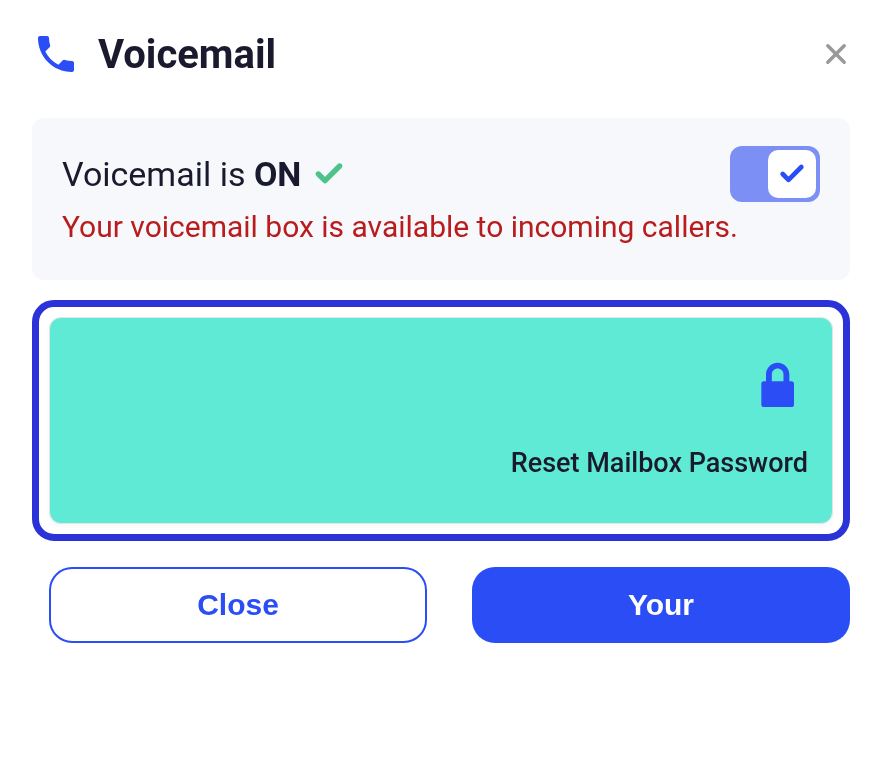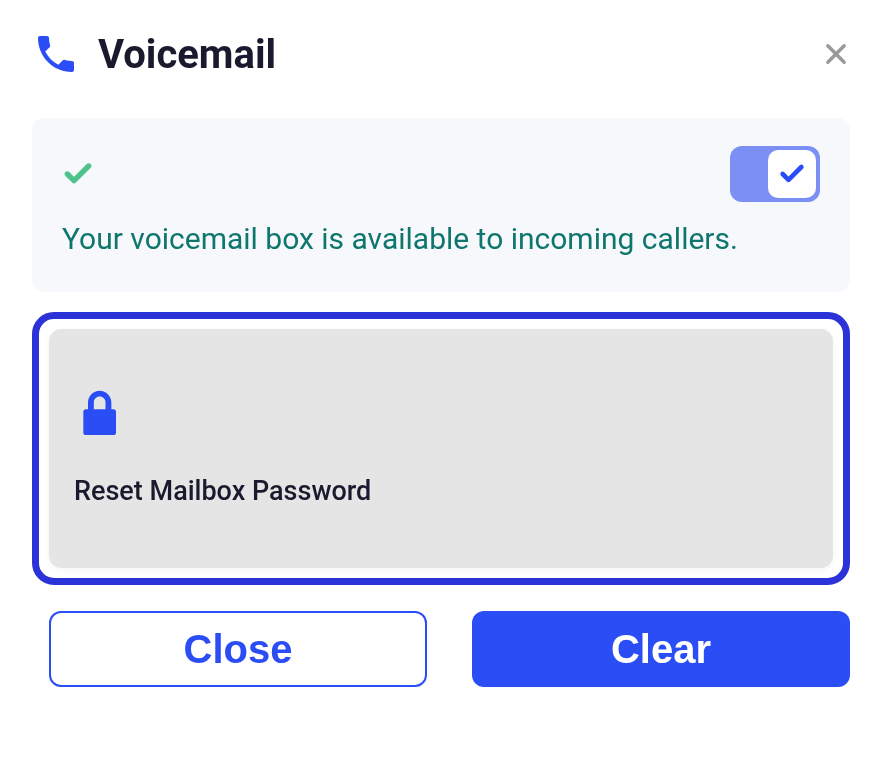--- a/index.html
+++ b/index.html
@@ -95,47 +95,47 @@
       align-items: center;
       justify-content: center;
     }
     .toggle-check {
       width: 28px;
       height: 28px;
       color: #2b4df5;
     }
     .status-desc {
       font-size: 30px;
-      color: #0f766e;
-      margin-top: 16px;
+      color: #b91c1c;
+      margin-top: 4px;
       line-height: 1.4;
     }
     .card-row {
       display: flex;
       gap: 28px;
       margin-bottom: 26px;
     }
     .card-selected-wrapper {
       flex: 1;
       border: 7px solid #2b33d8;
       border-radius: 22px;
       padding: 10px;
     }
     .card-plain-wrapper {
       flex: 1;
       padding: 17px 0;
     }
     .card {
-      background: #e5e5e5;
+      background: #5eead4;
       border: 1px solid #e5e5e8;
       border-radius: 12px;
-      padding: 56px 24px;
+      padding: 40px 24px;
       display: flex;
       flex-direction: column;
-      align-items: flex-start;
+      align-items: flex-end;
       gap: 30px;
       cursor: pointer;
       height: 100%;
       box-shadow: 0 2px 6px rgba(0,0,0,0.04);
     }
     .card-icon {
       width: 56px;
       height: 56px;
       color: #2b4df5;
       display: flex;
@@ -156,22 +156,22 @@
     .button-row-inner {
       flex: 1;
       padding: 0 17px;
     }
     .button-row-inner.right {
       padding: 0;
     }
     .btn {
       height: 76px;
       width: 100%;
-      border-radius: 12px;
-      font-size: 40px;
+      border-radius: 23px;
+      font-size: 30px;
       font-weight: 700;
       cursor: pointer;
       display: flex;
       align-items: center;
       justify-content: center;
     }
     .btn-close {
       background: #fff;
       border: 2px solid #2b4df5;
       color: #2b4df5;
@@ -198,20 +198,23 @@
     <svg viewBox="0 0 24 24" fill="none" stroke="currentColor" stroke-width="3" stroke-linecap="round">
       <line x1="5" y1="5" x2="19" y2="19"></line>
       <line x1="19" y1="5" x2="5" y2="19"></line>
     </svg>
   </div>
 </div>
 
 <div class="status-panel">
   <div class="status-row">
     <div class="status-text-group">
+      <span class="status-label">
+        <span>Voicemail is </span><strong>ON</strong>
+      </span>
       <span class="check-icon">
         <svg viewBox="0 0 24 24" fill="none" stroke="currentColor" stroke-width="4" stroke-linecap="round" stroke-linejoin="round">
           <polyline points="4 12 9 17 20 6"></polyline>
         </svg>
       </span>
     </div>
     <div class="toggle">
       <div class="toggle-knob">
         <span class="toggle-check">
           <svg viewBox="0 0 24 24" fill="none" stroke="currentColor" stroke-width="4" stroke-linecap="round" stroke-linejoin="round">
@@ -235,15 +238,15 @@
       <span class="card-label">Reset Mailbox Password</span>
     </div>
   </div>
 </div>
 
 <div class="button-row">
   <div class="button-row-inner">
     <button class="btn btn-close">Close</button>
   </div>
   <div class="button-row-inner right">
-    <button class="btn btn-save">Clear</button>
+    <button class="btn btn-save">Your</button>
   </div>
 </div>
 
 </body></html>

